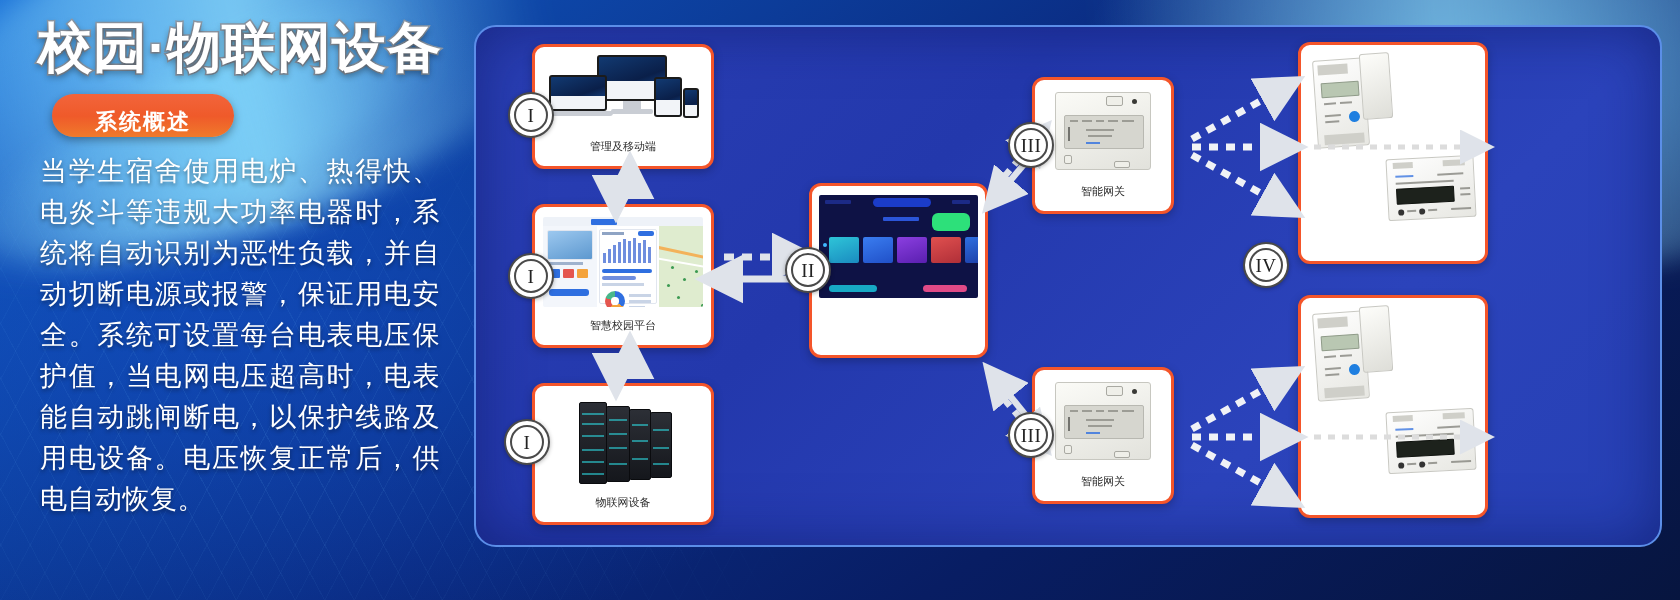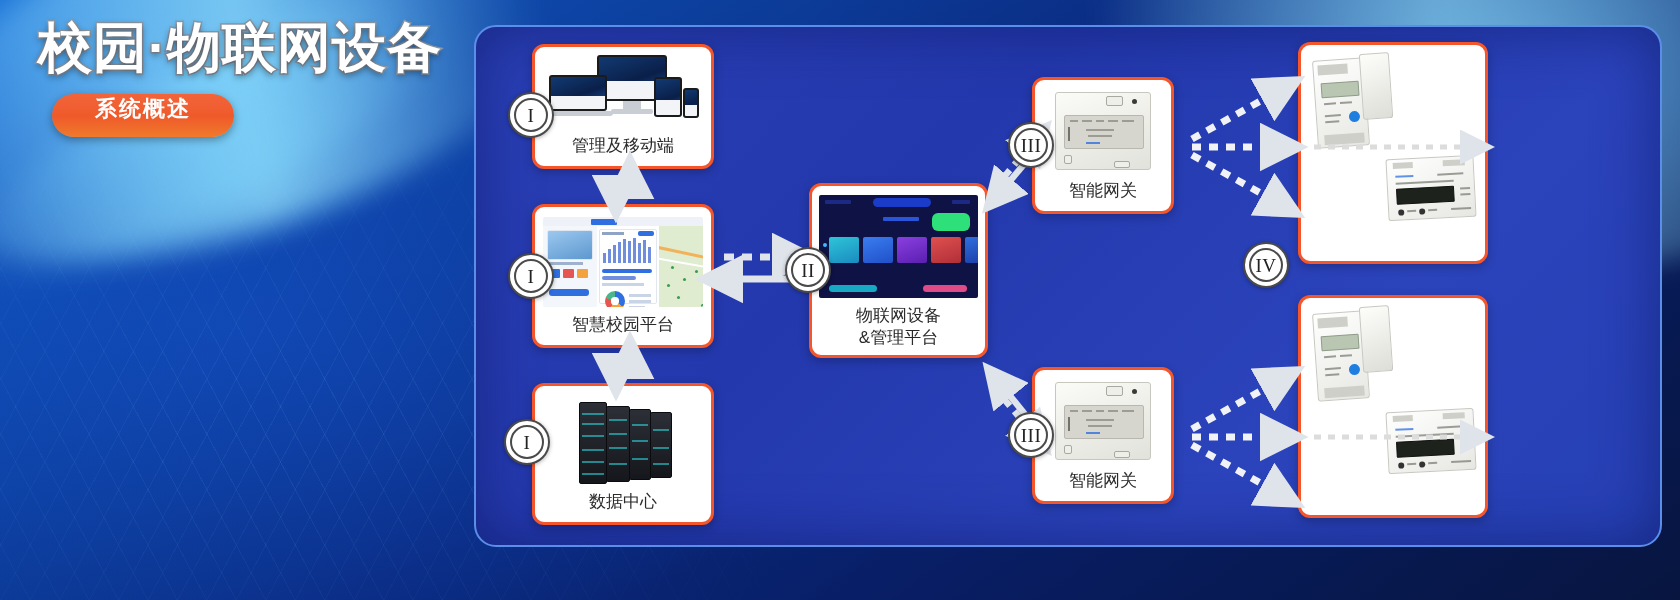--- a/index.html
+++ b/index.html
@@ -59,21 +59,21 @@
     paint-order: stroke fill;
     text-shadow: 0 3px 7px rgba(0,0,0,.45);
     white-space: nowrap;
   }
 
   #overview-badge {
     position: absolute; left: 52px; top: 94px;
     width: 182px; height: 43px; border-radius: 22px;
     background: linear-gradient(180deg, #f2643b 0%, #ef5a2a 52%, #f07a2b 100%);
     box-shadow: 0 3px 9px rgba(0,0,0,.35);
-    display: flex; align-items: flex-start; justify-content: center;
+    display: flex; align-items: flex-end; justify-content: center;
   }
   #overview-badge span {
     color: #fff; font-size: 22px; font-weight: bold; letter-spacing: 2px;
   }
 
   #intro-text {
     position: absolute; left: 40px; top: 150px; width: 400px;
     color: #ffffff;
     font-family: "DejaVu Sans", sans-serif;
     font-size: 27px; line-height: 41px; letter-spacing: .5px;
@@ -94,21 +94,21 @@
   .card {
     position: absolute;
     background: #ffffff;
     border: 3px solid #f4552a;
     border-radius: 12px;
     box-shadow: 0 3px 10px rgba(0,0,0,.25);
   }
   .card-label {
     position: absolute; left: 0; right: 0; bottom: 9px;
     text-align: center; color: #2a2a2a;
-    font-size: 17px; line-height: 22px; font-weight: 500;
+    font-size: 11px; line-height: 22px; font-weight: 500;
   }
   .card-label.two { bottom: 6px; }
   .card-art { position: absolute; left: 0; right: 0; top: 6px; bottom: 34px; overflow: hidden; }
 
   
   .badge {
     position: absolute; width: 46px; height: 46px; border-radius: 50%;
     background: #ffffff; border: 2px solid #4a4a4a;
     display: flex; align-items: center; justify-content: center;
     z-index: 6; box-shadow: 0 1px 4px rgba(0,0,0,.3);
@@ -221,20 +221,21 @@
   <div id="bg-streak3"></div>
 </div>
 
 <div id="left-col">
   <div id="page-title">校园·物联网设备</div>
 
   <div id="overview-badge">
     <span>系统概述</span>
   </div>
 
+  <div id="intro-text">当学生宿舍使用电炉、热得快、电炎斗等违规大功率电器时，系统将自动识别为恶性负载，并自动切断电源或报警，保证用电安全。系统可设置每台电表电压保护值，当电网电压超高时，电表能自动跳闸断电，以保护线路及用电设备。电压恢复正常后，供电自动恢复。</div>
 </div>
 
 <div id="diagram">
 
   <svg class="arrow" style="left:0;top:0;width:1188px;height:522px" viewBox="0 0 1188 522">
     <defs>
       <marker id="ah" markerWidth="7" markerHeight="7" refX="3.2" refY="3.5" orient="auto">
         <path d="M0,0 L7,3.5 L0,7 z" fill="#dfe3ea"></path>
       </marker>
     </defs>
@@ -388,21 +389,21 @@
         <div class="rack-row" style="top:14px;"></div>
           <div class="rack-row" style="top:30px;"></div>
         <div class="rack-row" style="top:48px;"></div>
       </div>
       <div class="rack" style="left:115px;top:20px;width:22px;height:66px;">
         <div class="rack-row" style="top:16px;"></div>
           <div class="rack-row" style="top:34px;"></div>
         <div class="rack-row" style="top:50px;"></div>
       </div>
     </div>
-    <div class="card-label">数据中心</div>
+    <div class="card-label">物联网设备</div>
   </div>
   <div class="badge" id="badge-datacenter">
     <span>I</span>
   </div>
 
   <div class="card" id="node-iot">
     <div class="card-art" style="bottom:54px;">
       <div class="iot-screen" style="left:7px;top:3px;right:7px;bottom:3px;">
         <div class="iot-bar" style="left:6px;top:5px;width:26px;height:4px;"></div>
         <div class="iot-pill" style="left:54px;top:3px;width:58px;height:9px;background:#1b3cc9;"></div>
@@ -411,24 +412,20 @@
         <div class="iot-pill" style="right:8px;top:18px;width:38px;height:18px;background:#2de07a;"></div>
         <div class="iot-tile" style="left:10px;top:42px;width:30px;height:26px;background:linear-gradient(160deg,#2ec5d8,#1a8bc0);"></div>
         <div class="iot-tile" style="left:44px;top:42px;width:30px;height:26px;background:linear-gradient(160deg,#3a7df0,#2050c8);"></div>
         <div class="iot-tile" style="left:78px;top:42px;width:30px;height:26px;background:linear-gradient(160deg,#8b3fe0,#5a1fb0);"></div>
         <div class="iot-tile" style="left:112px;top:42px;width:30px;height:26px;background:linear-gradient(160deg,#e0504f,#b02f38);"></div>
         <div class="iot-tile" style="left:146px;top:42px;width:18px;height:26px;background:linear-gradient(160deg,#2f6fe0,#1c3fa8);"></div>
         <div class="iot-bar" style="left:4px;top:48px;width:4px;height:4px;background:#3fb8ff;border-radius:50%;"></div>
         <div class="iot-pill" style="left:10px;bottom:6px;width:48px;height:7px;background:#17a9c4;"></div>
         <div class="iot-pill" style="left:104px;bottom:6px;width:44px;height:7px;background:#e04a86;"></div>
       </div>
-    </div>
-    <div class="card-label two">
-      <div>物联网设备</div>
-      <div>&amp;管理平台</div>
     </div>
   </div>
   <div class="badge" id="badge-iot">
     <span>II</span>
   </div>
 
   <div class="card" id="node-gw-top">
     <div class="card-art">
       <div class="gw" style="left:20px;top:6px;width:96px;height:78px;">
         <div class="gw-port" style="left:50px;top:3px;width:17px;height:10px;"></div>

